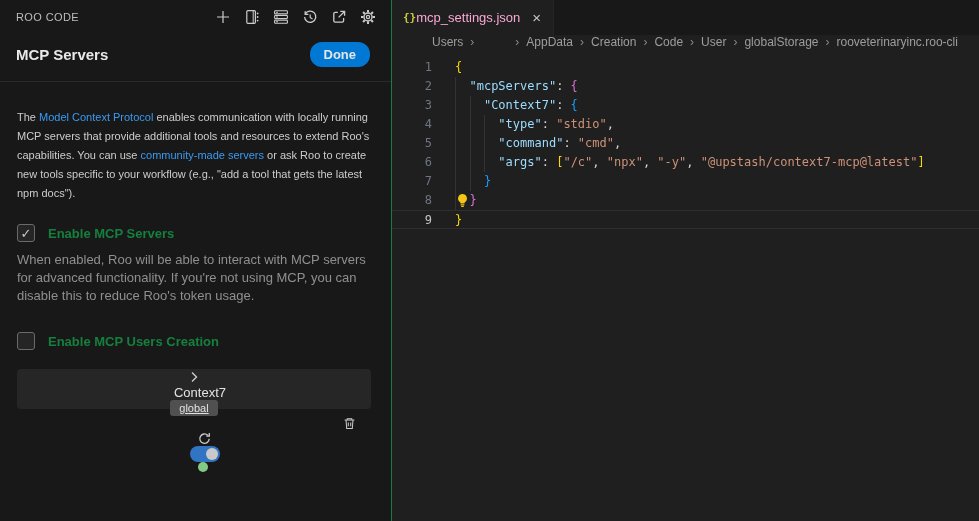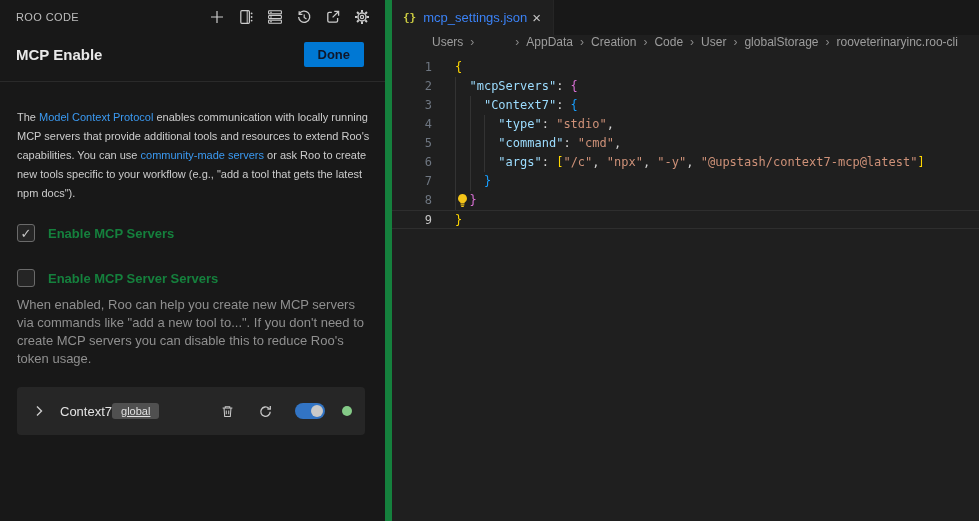--- a/index.html
+++ b/index.html
@@ -4,57 +4,57 @@
 <style>
   * { margin:0; padding:0; box-sizing:border-box; }
   html,body { width:979px; height:521px; overflow:hidden; }
   body {
     font-family:"Liberation Sans","DejaVu Sans",sans-serif;
     background:#1f1f1f; color:#cccccc; display:flex;
     -webkit-font-smoothing:antialiased;
   }
 
   
-  .sidebar { width:392px; flex:none; background:#181818; border-right:7px solid #15803d; display:flex; flex-direction:column; }
+  .sidebar { width:392px; flex:none; background:#181818; border-right:1px solid #15803d; display:flex; flex-direction:column; }
   .panel-head { border-bottom:1px solid #2a2a2a; }
   .head-row { height:34px; display:flex; align-items:center; justify-content:space-between; padding:0 14px 0 16px; }
   .panel-name { font-size:11px; letter-spacing:.4px; color:#bdbdbd; }
   .head-icons { display:flex; align-items:center; gap:11px; }
   .icon-btn { width:18px; height:18px; display:flex; align-items:center; justify-content:center; cursor:pointer; }
   .icon-btn svg { display:block; }
   .title-row { height:47px; display:flex; align-items:center; justify-content:space-between; padding:0 21px 6px 16px; }
   .page-title { font-size:15px; font-weight:bold; color:#e9e9e9; }
-  .done-btn { background:#0078d4; color:#0f172a; font-size:13px; font-weight:bold; border:none; border-radius:2px; padding:5px 14px; cursor:pointer; font-family:inherit; }
+  .done-btn { background:#0078d4; color:#e5e5e5; font-size:13px; font-weight:bold; border:none; border-radius:12px; padding:5px 14px; cursor:pointer; font-family:inherit; }
 
   .panel-body { padding:26px 20px 0 17px; }
   .intro { font-size:11px; line-height:19px; color:#cccccc; width:356px; }
   .intro .link { color:#3b9af2; cursor:pointer; }
 
   .check-section { margin-top:21px; }
   .check-section.second { margin-top:27px; }
   .check-row { display:flex; align-items:center; }
   .checkbox { width:18px; height:18px; flex:none; background:#252525; border:1px solid #6a6a6a; border-radius:3px; display:flex; align-items:center; justify-content:center; font-size:13px; color:#c8c8c8; cursor:pointer; line-height:1; }
   .check-label { margin-left:13px; font-size:13px; font-weight:bold; color:#15803d; }
   .check-desc { margin-top:9px; font-size:13px; line-height:18px; color:#8f8f8f; width:352px; }
 
-  .server-card { margin-top:19px; height:48px; background:#262626; border-radius:4px; display:flex; align-items:center; padding:0 13px 0 13px; }
+  .server-card { margin-top:19px; height:40px; background:#262626; border-radius:4px; display:flex; align-items:center; padding:0 13px 0 13px;flex-direction:column; }
   .server-name { margin-left:12px; font-size:13px; color:#e3e3e3; }
   .scope-badge { background:#505050; color:#e0e0e0; font-size:11px; border-radius:3px; padding:2px 9px;text-decoration:underline; }
   .card-trash { margin-left:auto; }
   .card-refresh { margin-left:20px; }
   .toggle { margin-left:21px; width:30px; height:16px; border-radius:8px; background:#3274c4; position:relative; cursor:pointer; flex:none; }
   .toggle .knob { position:absolute; right:2px; top:2px; width:12px; height:12px; border-radius:50%; background:#c9c9c9; }
   .status-dot { margin-left:17px; width:10px; height:10px; border-radius:50%; background:#84ca87; flex:none; }
 
   
   .editor { flex:1; background:#1f1f1f; display:flex; flex-direction:column; position:relative; }
   .tabbar { height:35px; background:#181818; display:flex; flex:none; }
   .tab { width:162px; background:#1f1f1f; display:flex; align-items:center; padding:0 10px 0 11px; cursor:pointer; border-right:1px solid #252525; }
   .tab-icon { font-family:"DejaVu Sans Mono",monospace; font-size:11px; font-weight:bold; color:#cbcb41; }
-  .tab-label { margin-left:7px; font-size:13px; color:#3b82f6; white-space:nowrap; }
+  .tab-label { font-size:13px; color:#f9a8d4; white-space:nowrap; }
   .tab-close { margin-left:auto; font-size:15px; color:#c5c5c5; line-height:1; cursor:pointer; padding:0 2px; }
 
   .breadcrumb { height:22px; display:flex; padding-left:40px; font-size:12px; color:#9d9d9d; flex:none; }
   .crumb { cursor:pointer; white-space:pre; }
   .crumb.blank { min-width:27px; }
   .crumb-sep { margin:0 7px; color:#8a8a8a; font-size:12px; }
 
   .code-area { position:relative; flex:1; padding-top:1px; font-family:"DejaVu Sans Mono",monospace; font-size:12px; line-height:19px; cursor:text; }
   .code-line { display:flex; height:19px; position:relative; }
   .code-line .ln { width:40px; flex:none; text-align:right; color:#6e7681; user-select:none; }
@@ -118,41 +118,41 @@
               <g stroke="#cccccc" stroke-width="2">
                 <path d="M12.6 8h2.4M1 8h2.4M8 12.6V15M8 1v2.4M11.25 11.25l1.7 1.7M3.05 3.05l1.7 1.7M11.25 4.75l1.7-1.7M3.05 12.95l1.7-1.7"></path>
               </g>
               <circle cx="8" cy="8" r="4" stroke="#cccccc" stroke-width="1.4" fill="#181818"></circle>
               <circle cx="8" cy="8" r="1.6" stroke="#cccccc" stroke-width="1.2" fill="none"></circle>
             </svg>
         </span>
       </span>
     </div>
     <div class="title-row">
-      <span class="page-title">MCP Enable</span>
+      <span class="page-title">MCP Servers</span>
       <button class="done-btn">Done</button>
     </div>
   </div>
 
   <div class="panel-body">
     <div class="intro" id="intro"><span>The </span><span class="link">Model Context Protocol</span><span> enables communication with locally running MCP servers that provide additional tools and resources to extend Roo's capabilities. You can use </span><span class="link">community-made servers</span><span> or ask Roo to create new tools specific to your workflow (e.g., "add a tool that gets the latest npm docs").</span></div>
 
     <div class="check-section">
       <div class="check-row">
         <span class="checkbox">✓</span>
         <span class="check-label">Enable MCP Servers</span>
       </div>
+      <div class="check-desc">When enabled, Roo will be able to interact with MCP servers for advanced functionality. If you're not using MCP, you can disable this to reduce Roo's token usage.</div>
     </div>
 
     <div class="check-section second">
       <div class="check-row">
         <span class="checkbox"></span>
-        <span class="check-label">Enable MCP Server Servers</span>
-      </div>
-      <div class="check-desc">When enabled, Roo can help you create new MCP servers via commands like "add a new tool to...". If you don't need to create MCP servers you can disable this to reduce Roo's token usage.</div>
+        <span class="check-label">Enable MCP Users Creation</span>
+      </div>
     </div>
 
     <div class="server-card">
       <span class="icon-btn">
         <svg width="16" height="16" viewBox="0 0 16 16">
             <path d="M6 3.5L10.5 8L6 12.5" stroke="#cccccc" stroke-width="1.4" fill="none"></path>
           </svg>
       </span>
       <span class="server-name">Context7</span>
       <span class="scope-badge">global</span>

